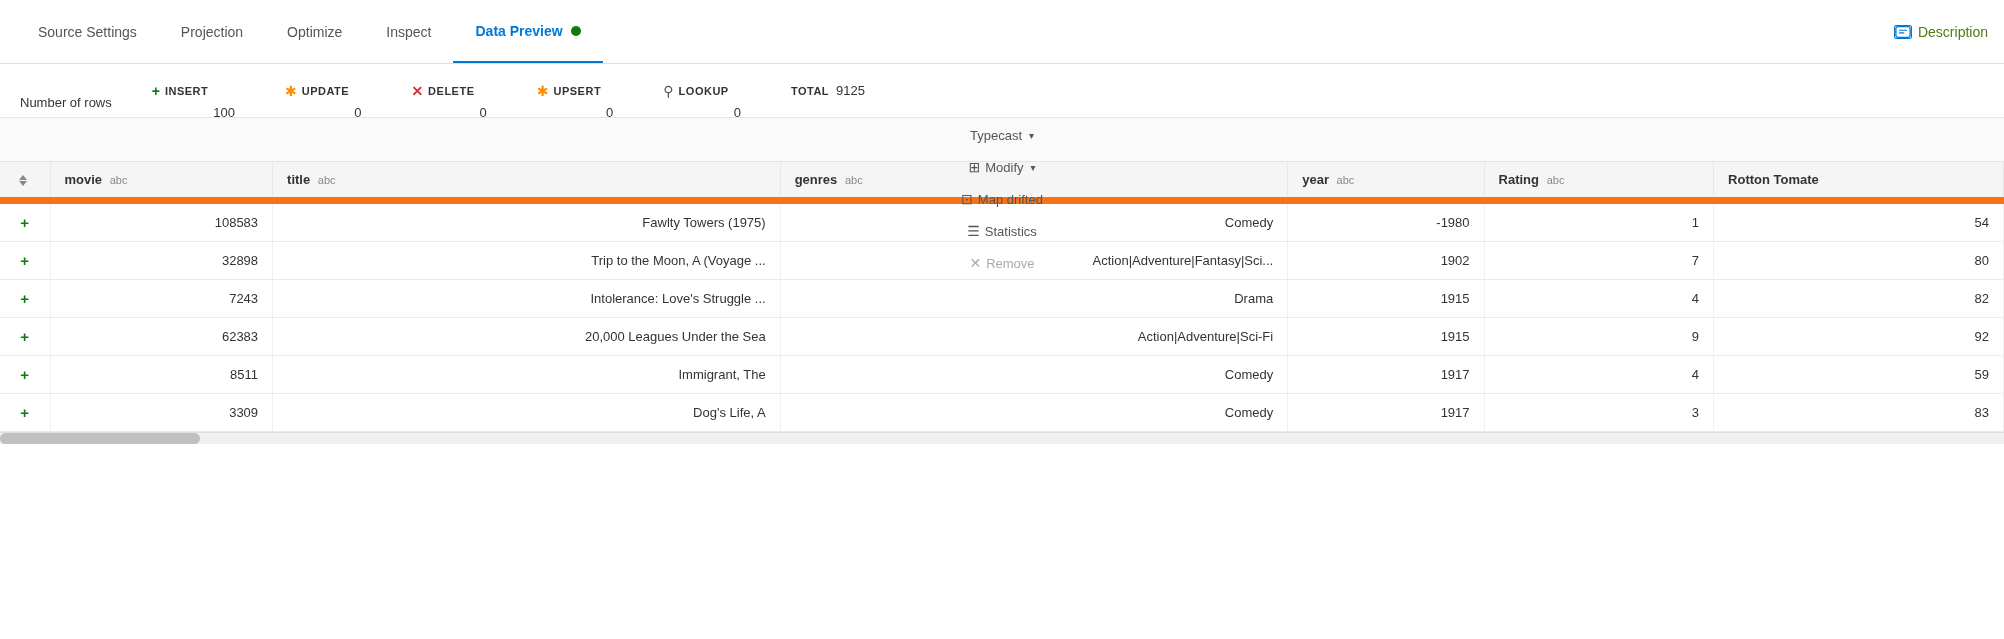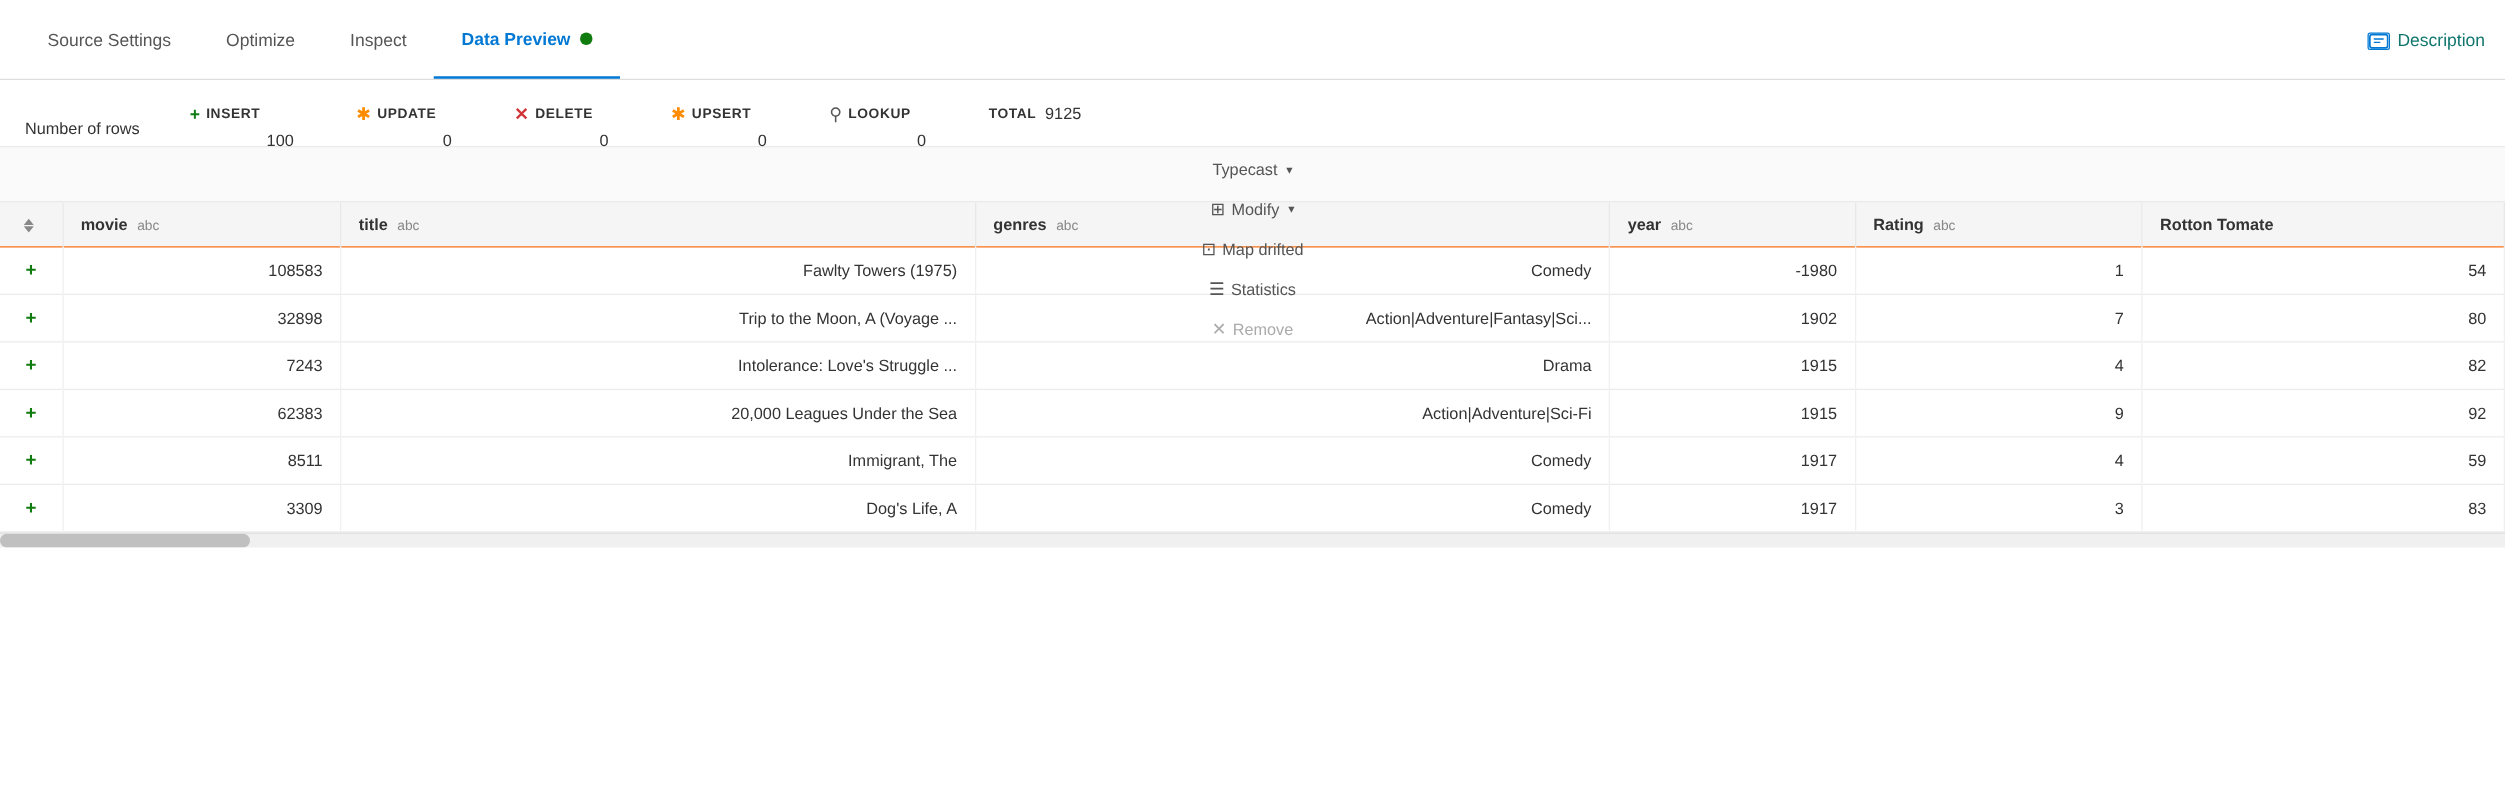--- a/index.html
+++ b/index.html
@@ -32,23 +32,23 @@
       white-space: nowrap;
     }
     .nav-item.active {
       color: #0078d4;
       font-weight: 600;
       border-bottom: 2px solid #0078d4;
     }
     .nav-spacer { flex: 1; }
     .description-btn {
       display: flex;
-      align-items: flex-end;
+      align-items: center;
       gap: 6px;
-      color: #0f766e;
+      color: #4d7c0f;
       cursor: pointer;
       font-size: 14px;
     }
     .description-icon {
       width: 18px;
       height: 14px;
       border: 1.5px solid #0078d4;
       border-radius: 2px;
       position: relative;
       display: inline-flex;
@@ -130,21 +130,21 @@
       overflow-y: auto;
       max-height: 490px;
     }
     table {
       width: 100%;
       border-collapse: collapse;
       font-size: 13px;
     }
     thead tr {
       background: #f5f5f5;
-      border-bottom: 1px solid #f97316;
+      border-bottom: 7px solid #f97316;
     }
     thead th {
       padding: 10px 14px;
       text-align: left;
       font-weight: 600;
       color: #333;
       border-right: 1px solid #e8e8e8;
       white-space: nowrap;
       font-size: 13px;
     }
@@ -226,20 +226,23 @@
       position: absolute;
       left: 0;
     }
   </style>
 </head>
 <body>
 
 <div class="top-nav">
   <div class="nav-item">
     <span>Source Settings</span>
+  </div>
+  <div class="nav-item">
+    <span>Projection</span>
   </div>
   <div class="nav-item">
     <span>Optimize</span>
   </div>
   <div class="nav-item">
     <span>Inspect</span>
   </div>
   <div class="nav-item active">
     <span>Data Preview</span>
     <span class="active-dot"></span>

